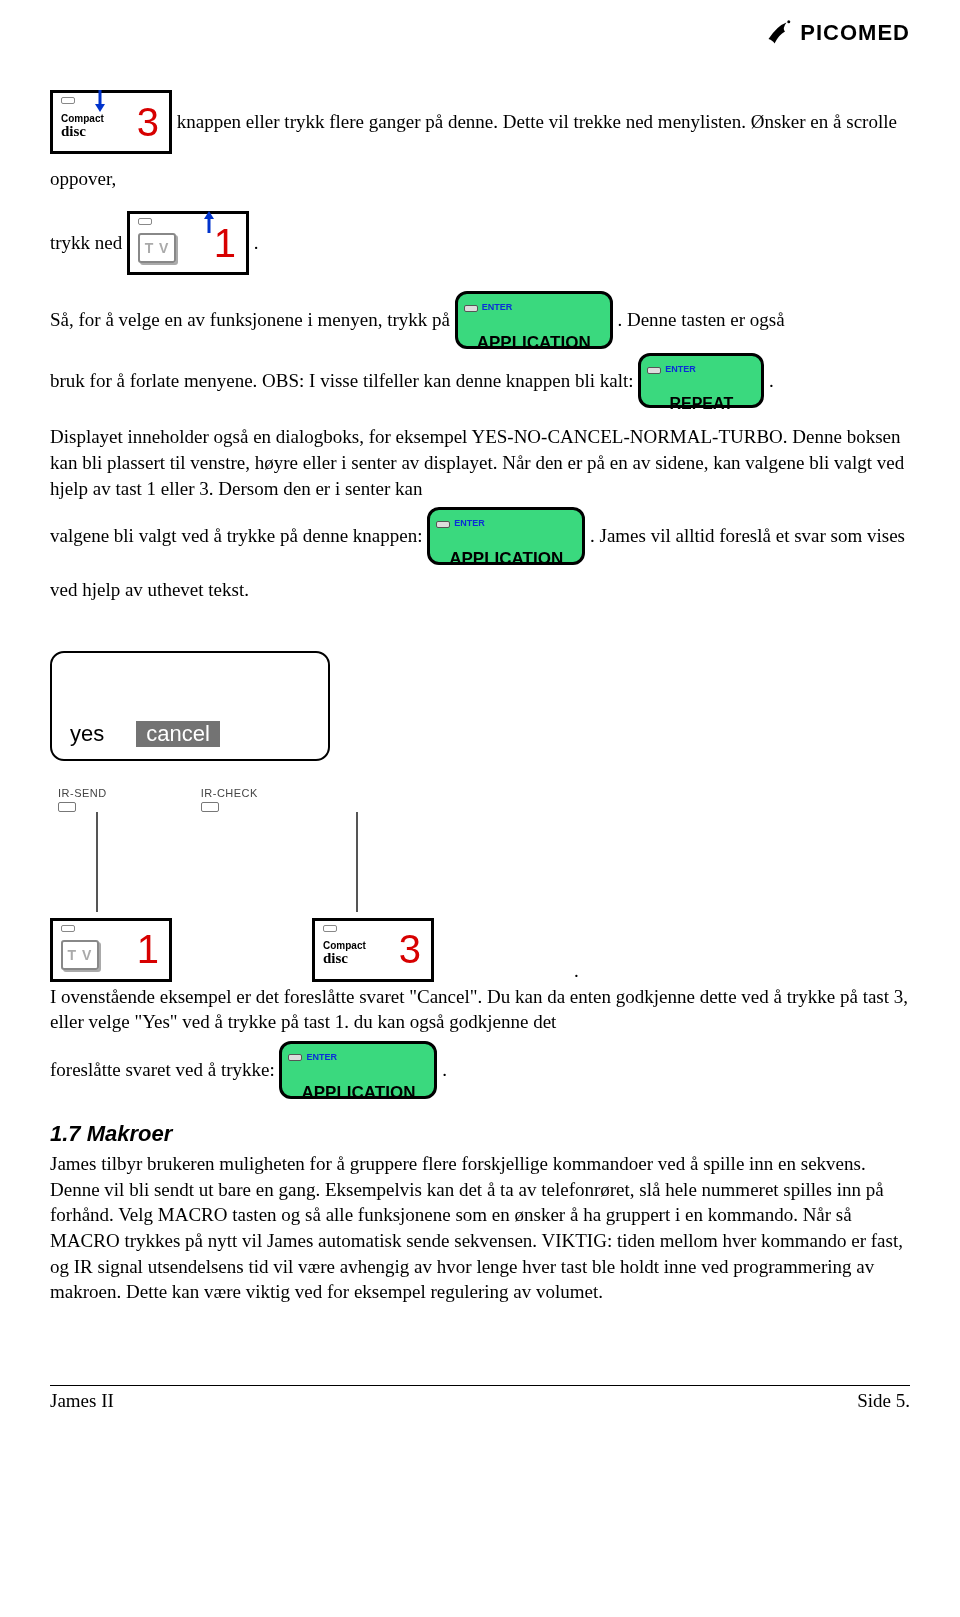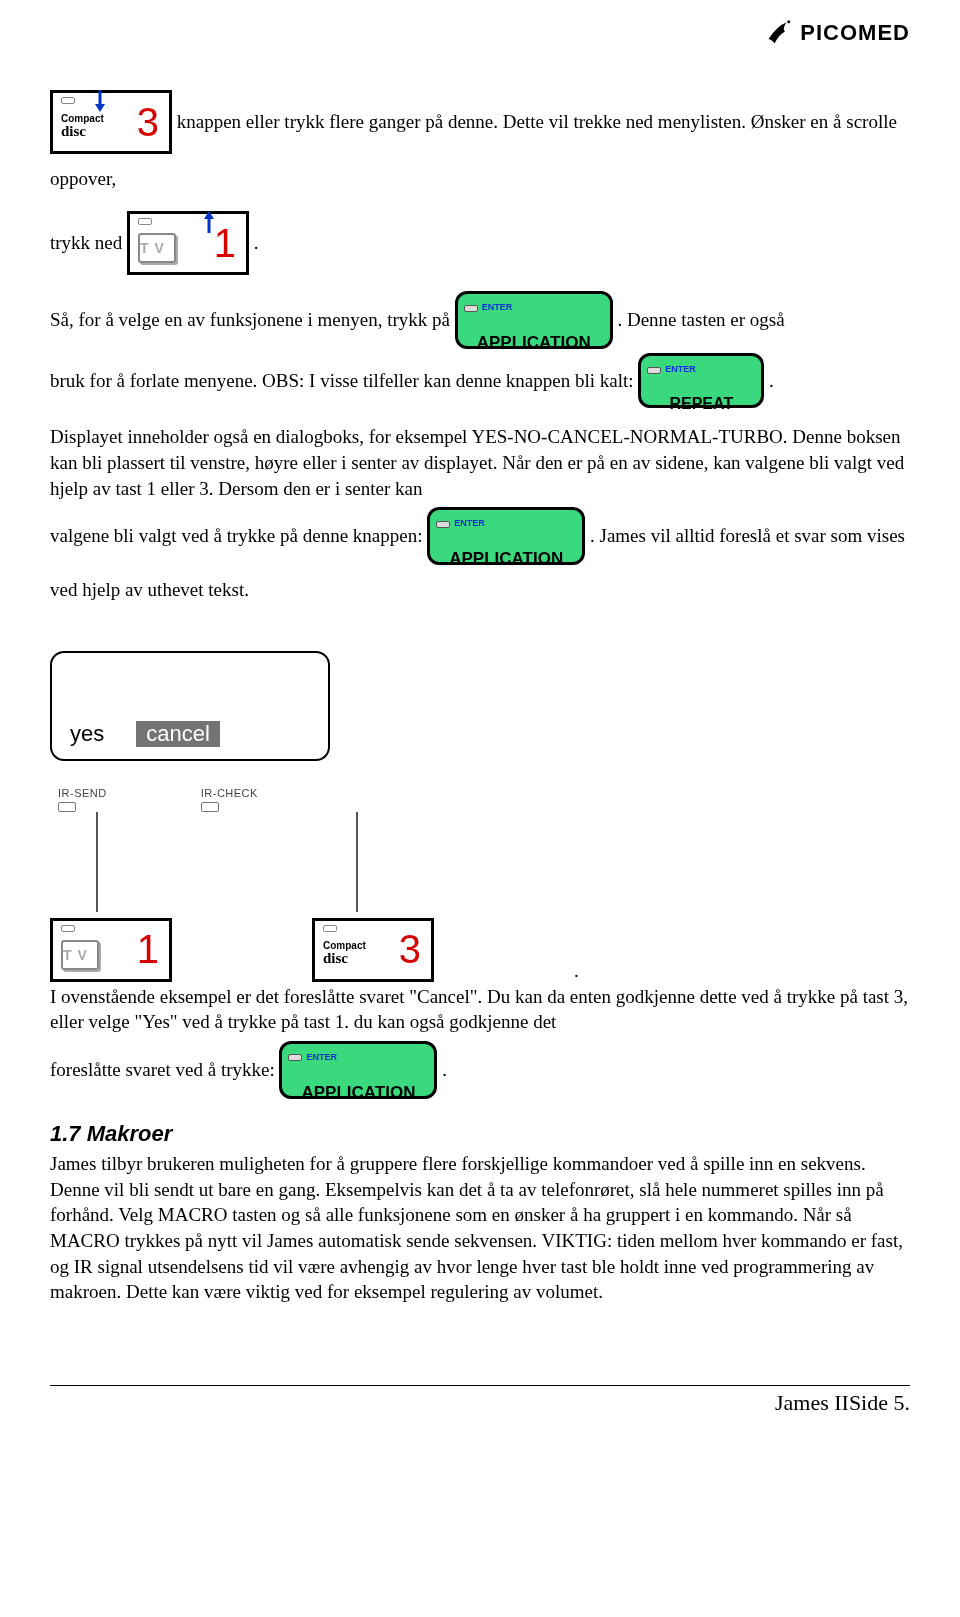--- a/index.html
+++ b/index.html
@@ -84,21 +84,21 @@
     color: #d70000;
     margin-left: auto;
     margin-right: 4px;
   }
   .key-tv .tv-box {
     width: 38px; height: 30px;
     border: 2px solid #888;
     border-radius: 3px;
     display: flex;
     align-items: center;
-    justify-content: flex-start;
+    justify-content: center;
     box-shadow: 2px 2px 0 #aaa;
     margin-top: 10px;
     margin-left: 2px;
   }
   .key-tv .tv-box span {
     font-family: Arial, sans-serif;
     font-weight: 700;
     color: #aaa;
     font-size: 14px;
     letter-spacing: 1px;
@@ -222,22 +222,22 @@
     font-size: 22px;
     margin-top: 22px;
     margin-bottom: 4px;
   }
 
   .footer {
     border-top: 1px solid #000;
     margin-top: 80px;
     padding-top: 4px;
     display: flex;
-    justify-content: flex-end;
-    font-size: 22px;
+    justify-content: space-between;
+    font-size: 19px;
   }
   .spacer-sm { height: 16px; }
 </style>
 </head>
 <body>
 
 <div class="header-brand">
   <span class="brand-bird">
     <svg viewBox="0 0 40 40" width="30" height="30">
       <path d="M6 28 Q18 10 30 6 Q24 14 28 18 Q20 22 14 34 Q12 30 6 28 Z" fill="#000"></path>

